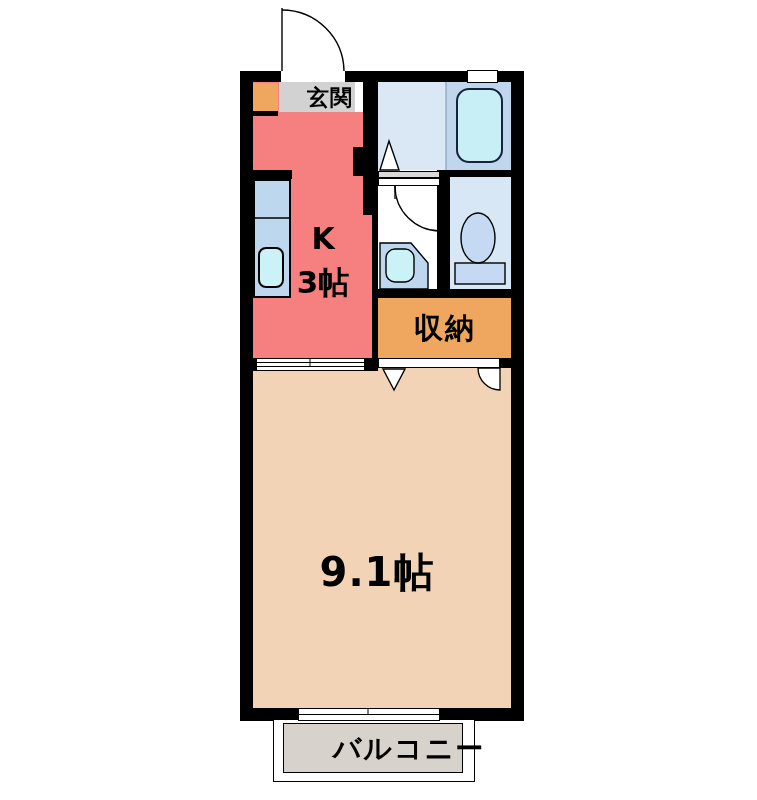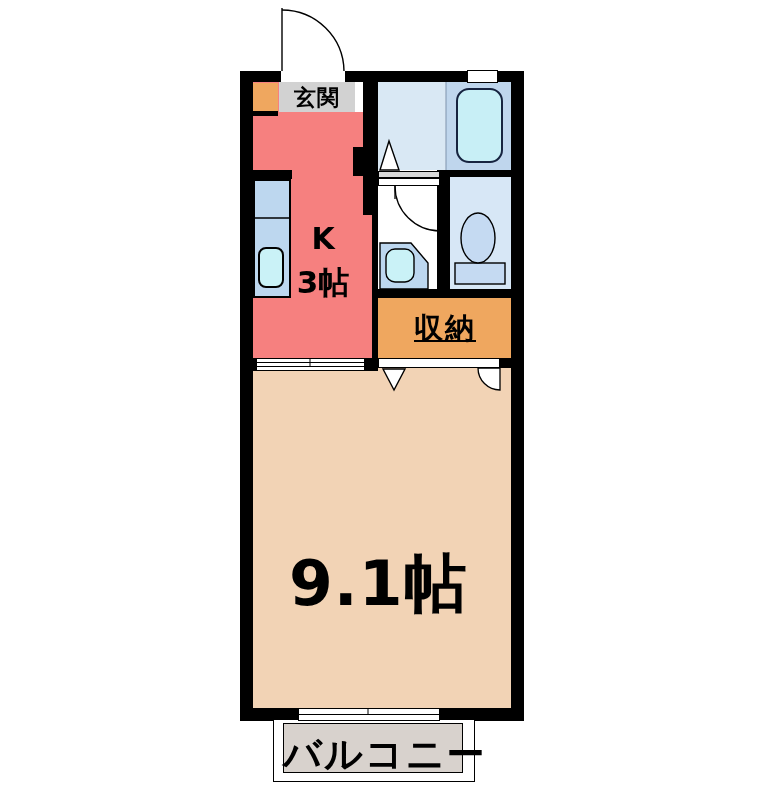--- a/index.html
+++ b/index.html
@@ -23,24 +23,24 @@
   
   .counter{background:#bdd7ef;border:2px solid #000;}
   .sink{background:#caf2f7;border:2px solid #000;border-radius:8px;}
   .tub{background:#c8eff6;border:2px solid #16233f;border-radius:13px;}
   
   .lbl{position:absolute;color:#000;font-weight:bold;text-align:center;
        white-space:nowrap;line-height:1;}
   .lbl-genkan{font-size:22px;letter-spacing:1px;}
   .lbl-k{font-size:30px;}
   .lbl-k2{font-size:31px;}
-  .lbl-storage{font-size:29px;letter-spacing:2px;text-decoration:underline;}
+  .lbl-storage{font-size:29px;letter-spacing:2px;}
   .lbl-room{font-size:53px;letter-spacing:4px;}
-  .lbl-room2{font-size:63px;letter-spacing:1px;}
-  .lbl-balcony{font-size:38px;letter-spacing:2px;}
+  .lbl-room2{font-size:40px;letter-spacing:1px;}
+  .lbl-balcony{font-size:28px;letter-spacing:2px;padding-left:36px;}
   svg.overlay{position:absolute;left:0;top:0;pointer-events:none;}
   .z1{z-index:1}.z2{z-index:2}.z3{z-index:3}.z4{z-index:4}.z5{z-index:5}.z6{z-index:6}
 </style>
 </head>
 <body>
 
 <div class="abs" style="left:0;top:0;width:757px;height:800px;">
 
   <div class="abs fill-red z1" style="left:253px;top:82px;width:119px;height:276px;"></div>
   <div class="abs fill-bathL z1" style="left:378px;top:82px;width:68px;height:88px;"></div>
@@ -123,21 +123,21 @@
       <path d="M 256 366.5 L 365 366.5"></path>
       <path d="M 310 358 L 310 366"></path>
     </g>
 
     <g stroke="#000" stroke-width="1">
       <path d="M 298 714.5 L 440 714.5"></path>
       <path d="M 368 708 L 368 715"></path>
     </g>
   </svg>
 
-  <div class="lbl lbl-genkan z6" style="left:279px;top:87px;width:76px;">玄関</div>
+  <div class="lbl lbl-genkan z6" style="left:292px;top:87px;width:76px;">玄関</div>
 
   <div class="lbl lbl-k z6" style="left:294px;top:224px;width:58px;">K</div>
   <div class="lbl lbl-k2 z6" style="left:287px;top:267px;width:72px;">3帖</div>
 
   <div class="lbl lbl-storage z6" style="left:400px;top:314px;width:90px;">収納</div>
 
   <div class="lbl lbl-room2 z6" style="left:289px;top:552px;width:176px;">9.1帖</div>
 
   <div class="lbl lbl-balcony z6" style="left:283px;top:735px;width:180px;">バルコニー</div>
 

